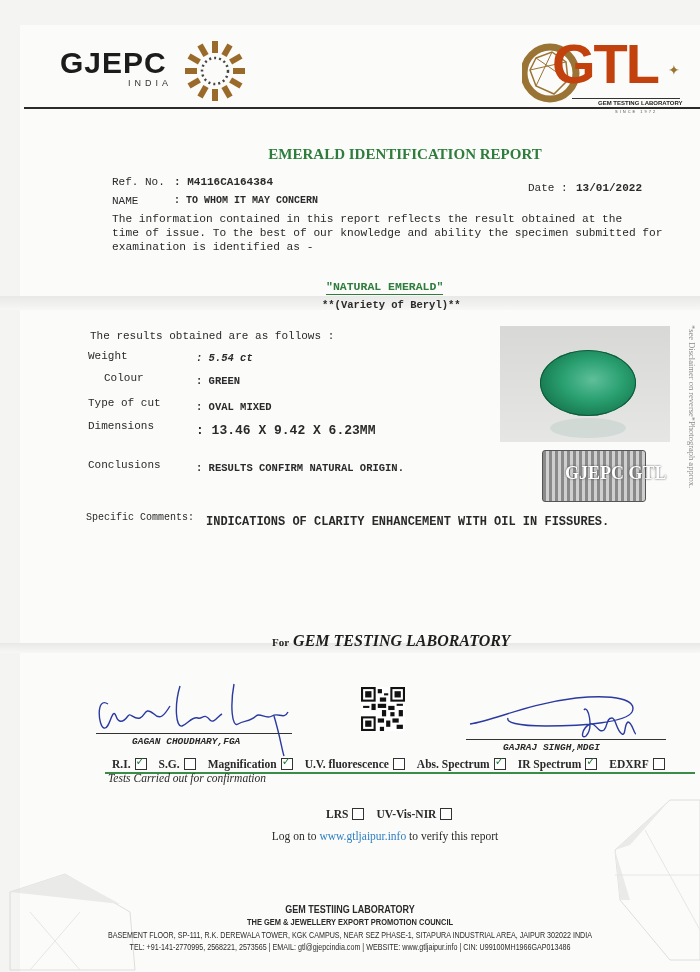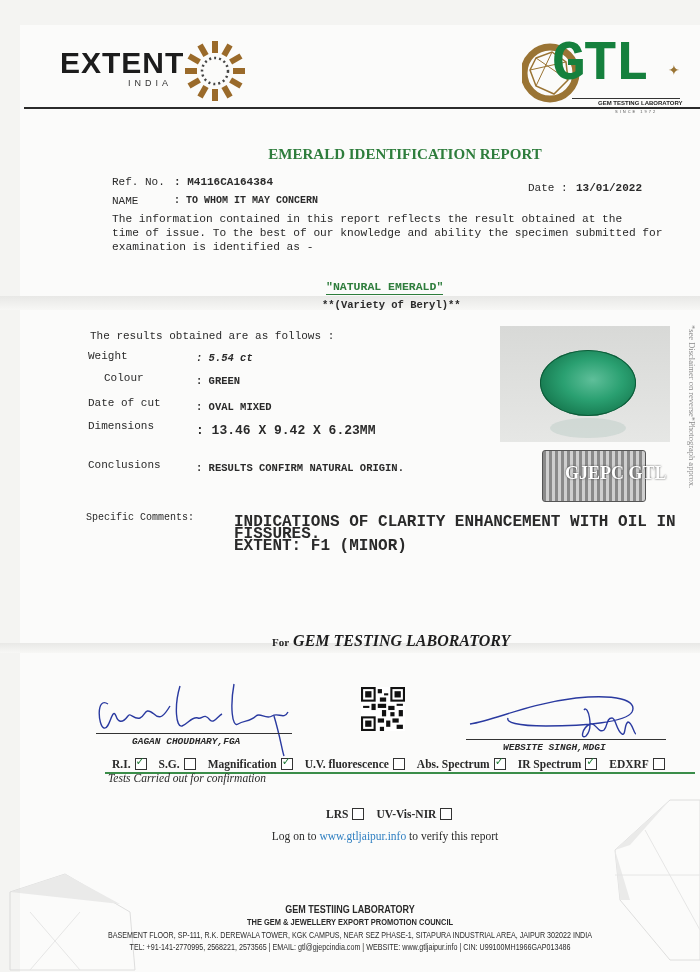--- a/index.html
+++ b/index.html
@@ -14,21 +14,21 @@
     background:#fbfbfa;
   }
   .fold { position:absolute; left:0; width:700px; height:14px;
     background:linear-gradient(#e8e8e6,#f7f7f5); }
   .abs { position:absolute; }
 
   
   .gjepc-text { left:60px; top:46px; font-family:"Liberation Sans", sans-serif; font-weight:bold; font-size:30px; letter-spacing:1px; color:#1c1c1c; }
   .gjepc-sub { left:128px; top:78px; font-family:"Liberation Sans", sans-serif; font-size:9px; letter-spacing:4px; color:#333; }
   .gjepc-logo { left:184px; top:40px; width:62px; height:62px; }
-  .gtl-text { left:552px; top:36px; font-family:Liberation Mono, monospace; font-weight:bold; font-size:56px; color:#15803d; letter-spacing:-2px; line-height:1; }
+  .gtl-text { left:552px; top:36px; font-family:Liberation Sans, sans-serif; font-weight:bold; font-size:56px; color:#c2410c; letter-spacing:-2px; line-height:1; }
   .gtl-sub { left:598px; top:100px; font-family:"Liberation Sans", sans-serif; font-weight:bold; font-size:6px; color:#222; }
   .gtl-since { left:615px; top:109px; font-family:"Liberation Sans", sans-serif; font-size:4px; letter-spacing:2px; color:#555; }
   .hr-top { left:24px; top:107px; width:676px; height:2px; background:#2b2b2b; }
 
   .title { left:0; width:810px; top:146px; text-align:center; font-family:"Liberation Serif", serif; font-weight:bold; font-size:15px; color:#2e7d3c; }
   .mono { font-size:11px; }
   .b { font-weight:bold; }
   .para { left:112px; top:212px; width:590px; font-size:11.2px; line-height:14px; }
 
   .nat { left:326px; top:280px; font-weight:bold; font-size:11.5px; color:#2e7d3c; border-bottom:1.5px solid #2e7d3c; padding-bottom:1px; }
@@ -86,21 +86,21 @@
     <line x1="80" y1="60" x2="30" y2="118" stroke="#ccc"></line>
 </svg>
 <svg class="deco" style="left:610px; top:790px;" width="90" height="180">
   <polygon points="60,10 90,10 90,170 60,170 10,110 5,60" fill="none" stroke="#bbb"></polygon>
   <polygon points="60,10 5,60 20,55" fill="#d6d6d6"></polygon>
   <polygon points="5,60 20,110 10,110" fill="#d6d6d6"></polygon>
   <line x1="5" y1="85" x2="90" y2="85" stroke="#ccc"></line>
     <line x1="35" y1="40" x2="90" y2="140" stroke="#ccc"></line>
 </svg>
 
-<div class="abs gjepc-text">EXTENT</div>
+<div class="abs gjepc-text">GJEPC</div>
 <div class="abs gjepc-sub">INDIA</div>
 <svg class="abs gjepc-logo" viewBox="0 0 62 62">
   <g transform="translate(31,31)" fill="#9a6a2a">
     <rect x="-3" y="-30" width="6" height="12" transform="rotate(0)"></rect>
     <rect x="-3" y="-30" width="6" height="12" transform="rotate(30)"></rect>
     <rect x="-3" y="-30" width="6" height="12" transform="rotate(60)"></rect>
     <rect x="-3" y="-30" width="6" height="12" transform="rotate(90)"></rect>
     <rect x="-3" y="-30" width="6" height="12" transform="rotate(120)"></rect>
     <rect x="-3" y="-30" width="6" height="12" transform="rotate(150)"></rect>
     <rect x="-3" y="-30" width="6" height="12" transform="rotate(180)"></rect>
@@ -144,32 +144,31 @@
 
 <div class="abs nat">"NATURAL EMERALD"</div>
 <div class="abs variety">**(Variety of Beryl)**</div>
 
 <div class="abs row-label" style="left:90px; top:330px;">The results obtained are as follows :</div>
 
 <div class="abs row-label" style="left:88px; top:350px;">Weight</div>
 <div class="abs row-val" style="left:196px; top:352px;font-style:italic;">: 5.54  ct</div>
 <div class="abs row-label" style="left:88px; top:372px;margin-left:16px;">Colour</div>
 <div class="abs row-val" style="left:196px; top:375px;">: GREEN</div>
-<div class="abs row-label" style="left:88px; top:397px;">Date of cut</div>
+<div class="abs row-label" style="left:88px; top:397px;">Type of cut</div>
 <div class="abs row-val" style="left:196px; top:401px;">: OVAL MIXED</div>
 <div class="abs row-label" style="left:88px; top:420px;">Dimensions</div>
 <div class="abs row-val" style="left:196px; top:423px; font-size:13px;">: 13.46 X 9.42 X 6.23MM</div>
 
 <div class="abs row-label" style="left:88px; top:459px;">Conclusions</div>
 <div class="abs row-val" style="left:196px; top:462px;">: RESULTS CONFIRM NATURAL ORIGIN.</div>
 
 <div class="abs" style="left:86px; top:512px; font-size:10px;">Specific Comments:</div>
-<div class="abs row-val" style="left:206px; top:516px; font-size:16px; line-height:12px;margin-left:28px;">
+<div class="abs row-val" style="left:206px; top:516px; font-size:12px; line-height:12px;">
   <div>INDICATIONS OF CLARITY ENHANCEMENT WITH OIL IN FISSURES.</div>
-  <div>EXTENT: F1 (MINOR)</div>
 </div>
 
 <div class="abs photo"></div>
 <div class="abs gem-refl"></div>
 <div class="abs gem"></div>
 <div class="abs holo"></div>
 <div class="abs holo-text">GJEPC GTL</div>
 <div class="abs side-note">
     <span>*see Disclaimer on reverse*Photograph approx.</span>
   </div>
@@ -213,21 +212,21 @@
       <rect x="15" y="15" width="3" height="2"></rect>
       <rect x="17" y="18" width="3" height="2"></rect>
     <rect x="9" y="19" width="2" height="2"></rect>
   </g>
 </svg>
 
 <svg class="abs" style="left:466px; top:684px;" width="200" height="60">
   <path d="M4,40 C30,36 60,20 110,14 C150,10 172,16 166,28 C160,38 120,42 80,42 C50,42 40,38 42,34 M118,26 C122,20 128,44 120,52 C114,56 116,44 124,40 C130,38 132,50 138,46 C142,42 140,34 146,34 C150,34 150,46 156,50 C160,52 158,40 162,38 C166,38 168,50 170,50" fill="none" stroke="#2a3aa0" stroke-width="1.4"></path>
 </svg>
 <div class="abs sig-line-r"></div>
-<div class="abs sig-name" style="left:503px; top:742px;">WEBSITE SINGH,MDGI</div>
+<div class="abs sig-name" style="left:503px; top:742px;">GAJRAJ SINGH,MDGI</div>
 
 <div class="abs green-line"></div>
 <div class="abs tests-title">Tests Carried out for confirmation</div>
 
 <div class="abs tests-row" style="left:112px; top:758px;">
   <span>R.I.</span>
     <span class="cb on"></span>
   <span>S.G.</span>
     <span class="cb"></span>
   <span>Magnification</span>

